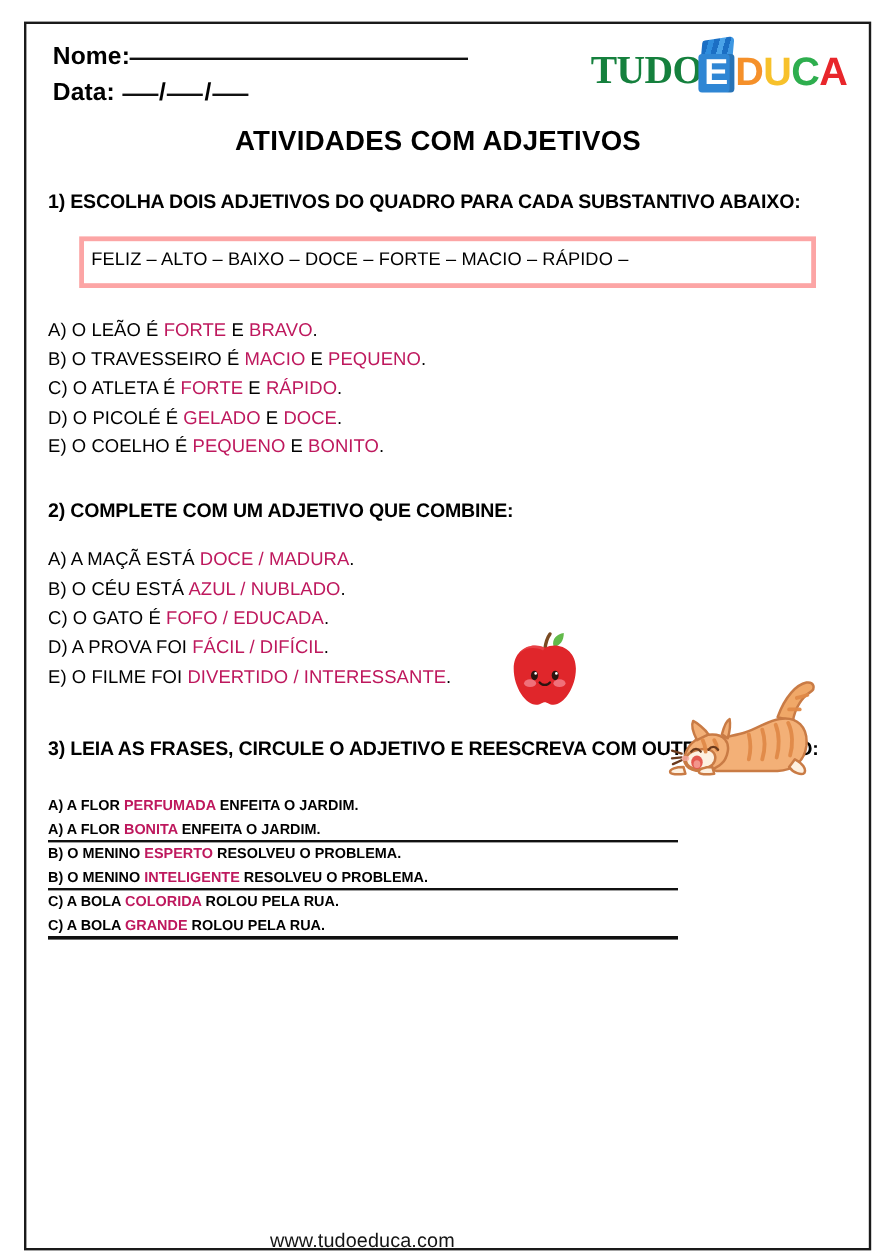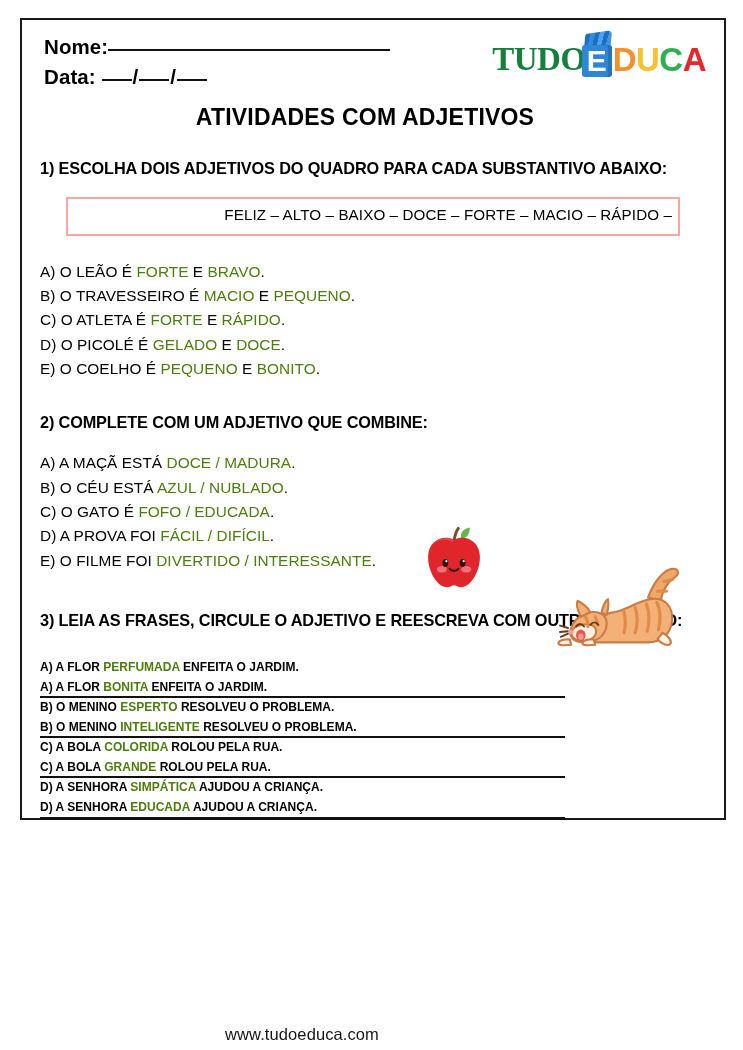--- a/index.html
+++ b/index.html
@@ -16,21 +16,21 @@
     color: #000000;
     overflow: hidden;
   }
 
   
   .page-frame {
     position: absolute;
     left: 20px;
     top: 18px;
     width: 706px;
-    height: 802px;
+    height: 1024px;
     border: 2px solid #1a1a1a;
     box-sizing: border-box;
     background: #ffffff;
   }
 
   .page-inner {
     position: absolute;
     left: 0; top: 0; right: 0; bottom: 0;
     padding: 10px 16px 0 14px;
     box-sizing: border-box;
@@ -129,40 +129,40 @@
     margin: 0;
     padding: 0 6px 0 4px;
   }
   .s1-heading { margin-top: 26px; }
   .s2-heading { margin-top: 0; }
   .s3-heading { margin-top: 0; }
 
   
   .word-bank {
     margin: 17px 28px 0 30px;
-    border: 2px solid #fca5a5;
+    border: 4px solid #fca5a5;
     box-sizing: border-box;
-    text-align: right;
+    text-align: left;
     padding: 5px 6px 7px 6px;
   }
   .word-bank div {
     font-size: 15.2px;
     line-height: 1.48;
     letter-spacing: .1px;
   }
 
   
   .answers { margin: 0; padding: 0 0 0 4px; }
   .ans-line {
     font-size: 15.4px;
     line-height: 1.58;
     letter-spacing: .05px;
     white-space: nowrap;
   }
-  .adj { color: #4d7c0f; }
+  .adj { color: #be185d; }
 
   .s1-answers { margin-top: 24px; }
   .s2-answers { margin-top: 17px; }
 
   
   .rewrite-block { margin-top: 26px; padding-left: 4px; }
   .rw-pair { position: relative; }
   .rw-line {
     font-size: 12px;
     line-height: 1.63;
@@ -280,25 +280,20 @@
         <div class="rw-line"><span>B) O MENINO </span><span class="adj">INTELIGENTE</span><span> RESOLVEU O PROBLEMA.</span></div>
         <div class="rule"></div>
       </div>
 
       <div class="rw-pair">
         <div class="rw-line"><span>C) A BOLA </span><span class="adj">COLORIDA</span><span> ROLOU PELA RUA.</span></div>
         <div class="rw-line"><span>C) A BOLA </span><span class="adj">GRANDE</span><span> ROLOU PELA RUA.</span></div>
         <div class="rule"></div>
       </div>
 
-      <div class="rw-pair">
-        <div class="rw-line"><span>D) A SENHORA </span><span class="adj">SIMPÁTICA</span><span> AJUDOU A CRIANÇA.</span></div>
-        <div class="rw-line"><span>D) A SENHORA </span><span class="adj">EDUCADA</span><span> AJUDOU A CRIANÇA.</span></div>
-        <div class="rule"></div>
-      </div>
 
       <div class="rw-pair">
         <div class="rule"></div>
       </div>
 
     </div>
   </div>
 </div>
 
 <div class="apple-wrap">

